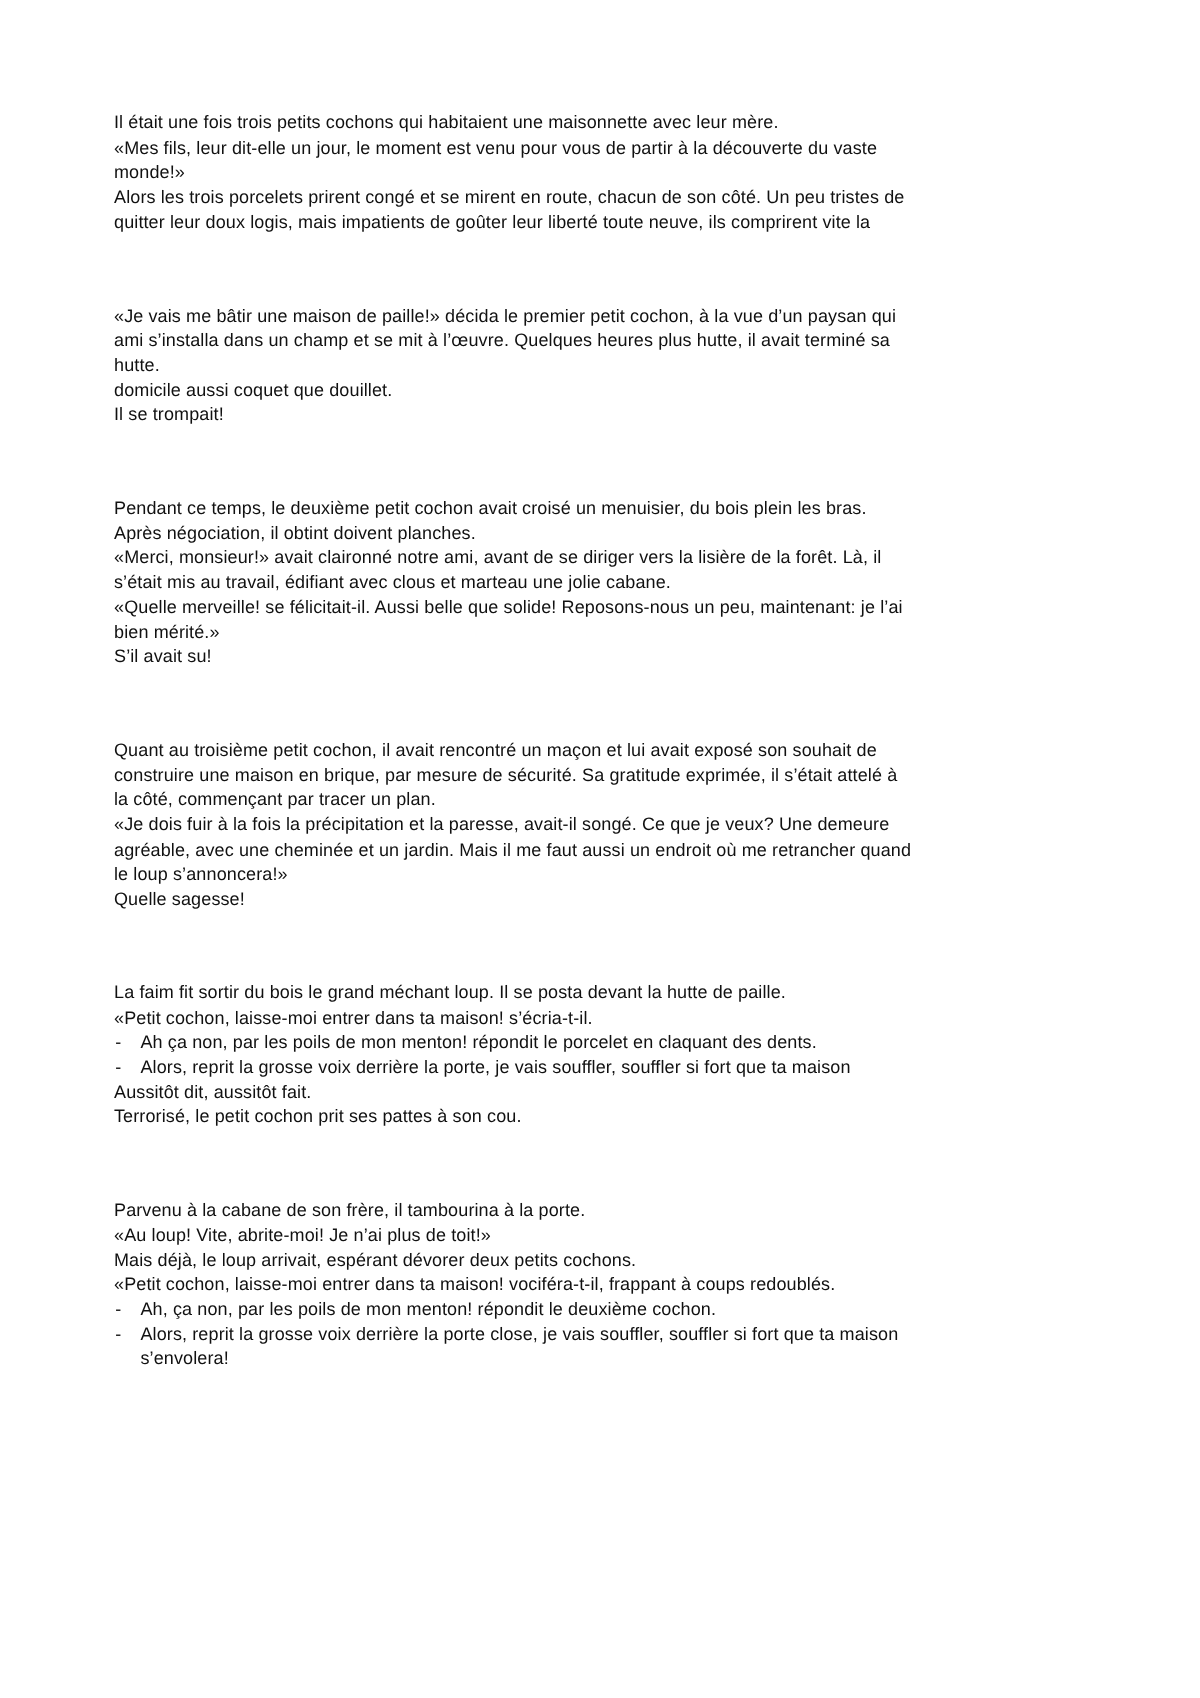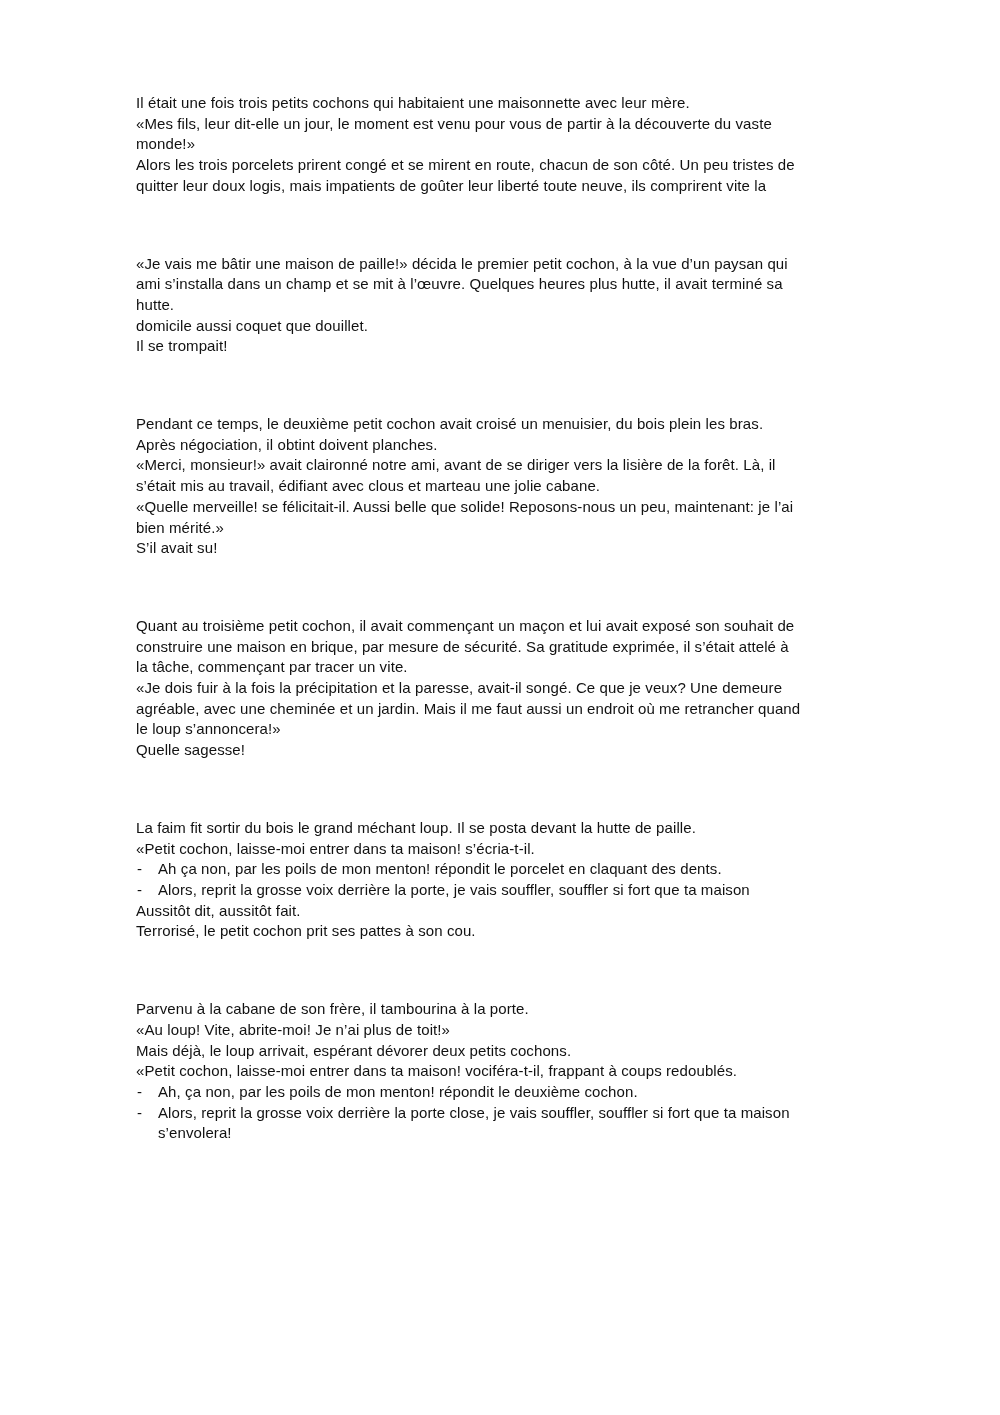--- a/index.html
+++ b/index.html
@@ -39,21 +39,21 @@
   .line .marker {
     position: absolute;
     left: 1px;
     top: 0;
   }
 </style>
 </head>
 <body>
 
 <div class="page" style="background: rgb(255, 255, 255);">
-  <div class="content" id="content" style="color: rgb(17, 17, 17); margin-left: 41px;">
+  <div class="content" id="content" style="color: rgb(17, 17, 17);">
       <div class="paragraph">
         <div class="line normal"><span>Il était une fois trois petits cochons qui habitaient une maisonnette avec leur mère.</span></div>
         <div class="line normal"><span>«Mes fils, leur dit-elle un jour, le moment est venu pour vous de partir à la découverte du vaste</span></div>
         <div class="line normal"><span>monde!»</span></div>
         <div class="line normal"><span>Alors les trois porcelets prirent congé et se mirent en route, chacun de son côté. Un peu tristes de</span></div>
         <div class="line normal"><span>quitter leur doux logis, mais impatients de goûter leur liberté toute neuve, ils comprirent vite la</span></div>
       </div>
       <div class="paragraph">
         <div class="line normal"><span>«Je vais me bâtir une maison de paille!» décida le premier petit cochon, à la vue d’un paysan qui</span></div>
         <div class="line normal"><span>ami s’installa dans un champ et se mit à l’œuvre. Quelques heures plus hutte, il avait terminé sa</span></div>
@@ -64,23 +64,23 @@
       <div class="paragraph">
         <div class="line normal"><span>Pendant ce temps, le deuxième petit cochon avait croisé un menuisier, du bois plein les bras.</span></div>
         <div class="line normal"><span>Après négociation, il obtint doivent planches.</span></div>
         <div class="line normal"><span>«Merci, monsieur!» avait claironné notre ami, avant de se diriger vers la lisière de la forêt. Là, il</span></div>
         <div class="line normal"><span>s’était mis au travail, édifiant avec clous et marteau une jolie cabane.</span></div>
         <div class="line normal"><span>«Quelle merveille! se félicitait-il. Aussi belle que solide! Reposons-nous un peu, maintenant: je l’ai</span></div>
         <div class="line normal"><span>bien mérité.»</span></div>
         <div class="line normal"><span>S’il avait su!</span></div>
       </div>
       <div class="paragraph">
-        <div class="line normal"><span>Quant au troisième petit cochon, il avait commençant un maçon et lui avait exposé son souhait de</span></div>
+        <div class="line normal"><span>Quant au troisième petit cochon, il avait rencontré un maçon et lui avait exposé son souhait de</span></div>
         <div class="line normal"><span>construire une maison en brique, par mesure de sécurité. Sa gratitude exprimée, il s’était attelé à</span></div>
-        <div class="line normal"><span>la tâche, commençant par tracer un vite.</span></div>
+        <div class="line normal"><span>la côté, commençant par tracer un plan.</span></div>
         <div class="line normal"><span>«Je dois fuir à la fois la précipitation et la paresse, avait-il songé. Ce que je veux? Une demeure</span></div>
         <div class="line normal"><span>agréable, avec une cheminée et un jardin. Mais il me faut aussi un endroit où me retrancher quand</span></div>
         <div class="line normal"><span>le loup s’annoncera!»</span></div>
         <div class="line normal"><span>Quelle sagesse!</span></div>
       </div>
       <div class="paragraph">
         <div class="line normal"><span>La faim fit sortir du bois le grand méchant loup. Il se posta devant la hutte de paille.</span></div>
         <div class="line normal"><span>«Petit cochon, laisse-moi entrer dans ta maison! s’écria-t-il.</span></div>
         <div class="line dash"><span class="marker">-</span><span>Ah ça non, par les poils de mon menton! répondit le porcelet en claquant des dents.</span></div>
         <div class="line dash"><span class="marker">-</span><span>Alors, reprit la grosse voix derrière la porte, je vais souffler, souffler si fort que ta maison</span></div>

